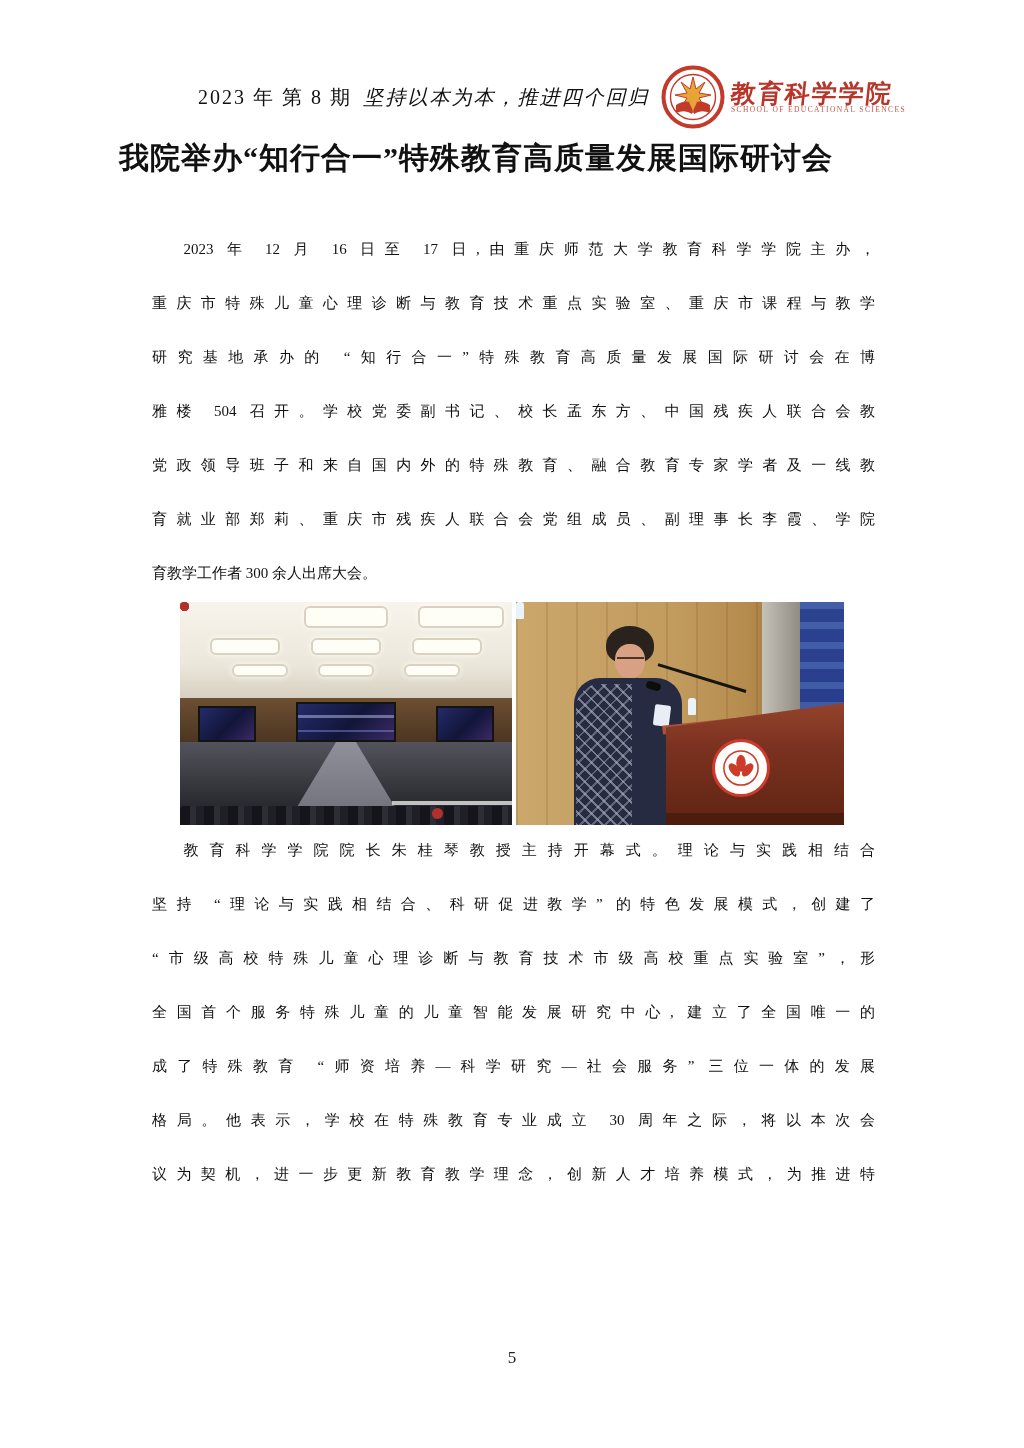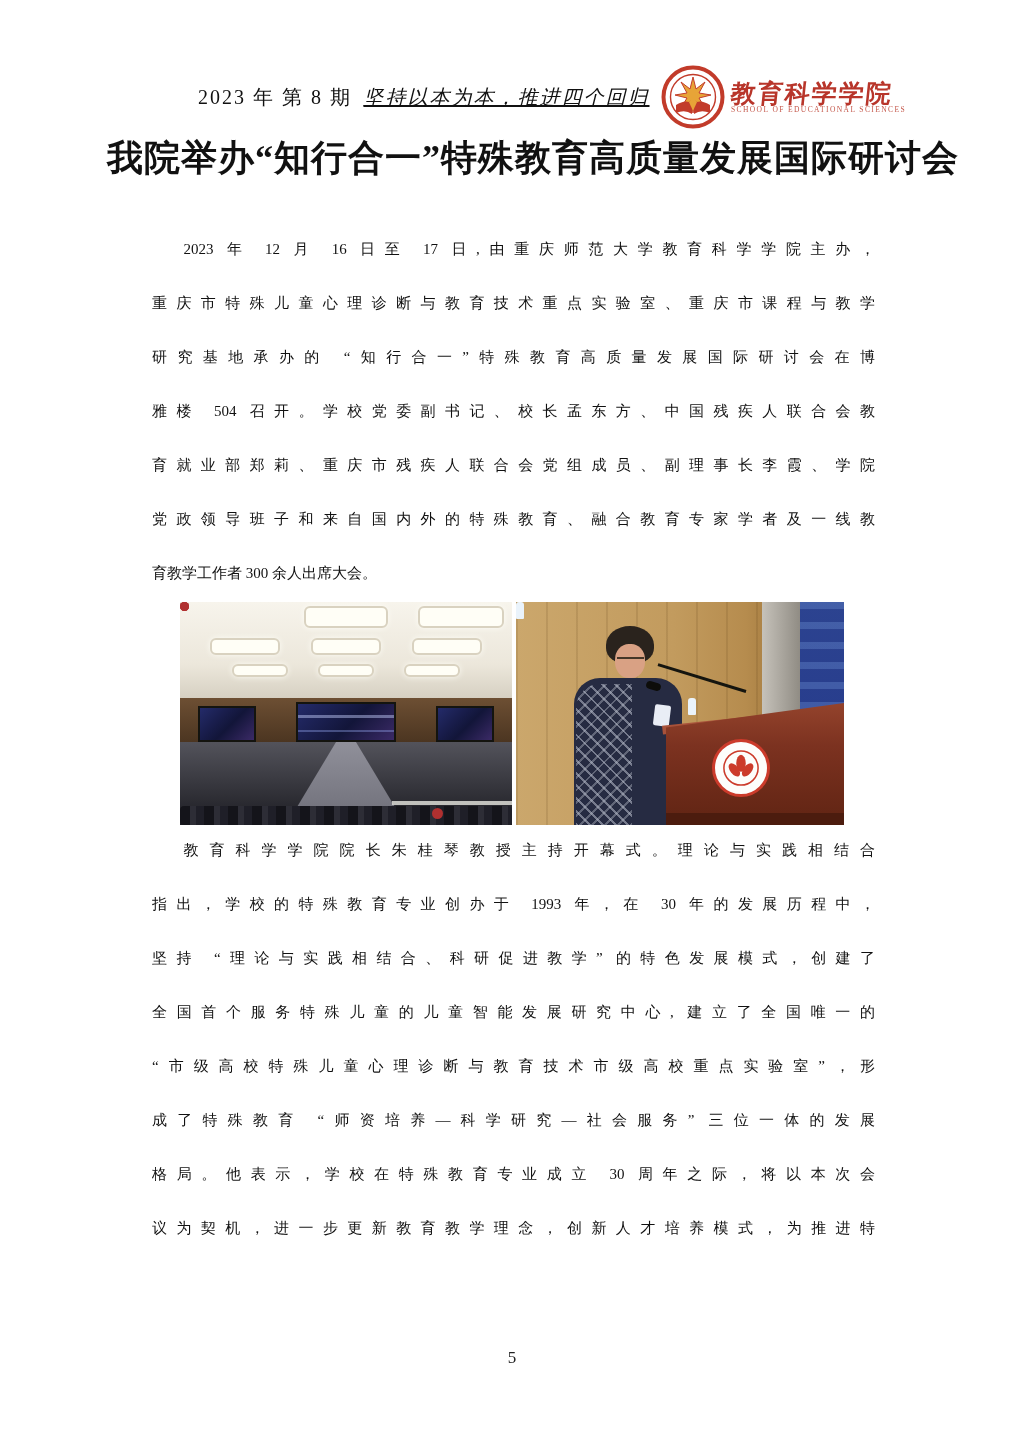--- a/index.html
+++ b/index.html
@@ -9,31 +9,31 @@
     position:relative; width:1024px; height:1448px; margin:0 auto;
     background:#ffffff; overflow:hidden;
   }
 
   
   .hdr {
     display:flex; align-items:center;
     padding:64px 118px 0 150px; height:130px;justify-content:flex-end;
   }
   .hdr-issue { font-size:20px; letter-spacing:2px; white-space:nowrap; padding-left:48px; }
-  .hdr-slogan { flex:1; text-align:center; font-size:20px; font-style:italic; letter-spacing:2px; white-space:nowrap;text-decoration:underline; }
+  .hdr-slogan { flex:1; text-align:center; font-size:20px; font-style:italic; letter-spacing:2px; white-space:nowrap; }
   .hdr-logo { display:flex; align-items:center; gap:6px; }
   .emblem { width:64px; height:64px; flex:0 0 auto; }
   .logo-text { display:flex; flex-direction:column; line-height:1; }
   .logo-cn { font-size:25px; font-weight:bold; color:#b8352a; letter-spacing:2px; transform:skewX(-6deg); white-space:nowrap; }
   .logo-en { font-size:7.5px; color:#c4574a; letter-spacing:1.4px; white-space:nowrap; }
 
   
   .title {
-    margin:6px 150px 0 107px; text-align:center;
-    font-size:36px; font-weight:bold; letter-spacing:1px; line-height:44px;
+    margin:6px 150px 0 78px; text-align:center;
+    font-size:30px; font-weight:bold; letter-spacing:1px; line-height:44px;
     white-space:nowrap;
   }
 
   
   .para { margin:0 149px 0 152px; font-size:15px; }
   .para .line {
     height:54px; line-height:54px;
     text-align:justify; text-align-last:justify;
     overflow:hidden; white-space:normal;
   }
@@ -162,22 +162,22 @@
     </div>
   </div>
 
   <h1 class="title">我院举办“知行合一”特殊教育高质量发展国际研讨会</h1>
 
   <div class="para para1">
       <div class="line first">2023 年 12 月 16 日至 17 日,由重庆师范大学教育科学学院主办，</div>
       <div class="line">重庆市特殊儿童心理诊断与教育技术重点实验室、重庆市课程与教学</div>
       <div class="line">研究基地承办的 “知行合一”特殊教育高质量发展国际研讨会在博</div>
       <div class="line">雅楼 504 召开。学校党委副书记、校长孟东方、中国残疾人联合会教</div>
+      <div class="line">党政领导班子和来自国内外的特殊教育、融合教育专家学者及一线教</div>
       <div class="line">育就业部郑莉、重庆市残疾人联合会党组成员、副理事长李霞、学院</div>
-      <div class="line">党政领导班子和来自国内外的特殊教育、融合教育专家学者及一线教</div>
       <div class="line last">育教学工作者 300 余人出席大会。</div>
     </div>
 
   <div class="photos">
     <div class="photo conf">
       <div class="ceiling"></div>
       <div class="lp"></div>
         <div class="lp"></div>
         <div class="lp"></div>
       <div class="lp"></div>
@@ -228,24 +228,23 @@
           <ellipse cx="27" cy="22" rx="4.4" ry="8" fill="#cc3b2b" transform="rotate(38 27 22)"></ellipse>
         </svg>
       </div>
       <div class="mic-arm"></div>
       <div class="mic-head"></div>
     </div>
   </div>
 
   <div class="para para2">
       <div class="line first">教育科学学院院长朱桂琴教授主持开幕式。理论与实践相结合</div>
-      <div class="line">指出，学校的特殊教育专业创办于 1993 年，在 30 年的发展历程中，</div>
       <div class="line">坚持 “理论与实践相结合、科研促进教学” 的特色发展模式，创建了</div>
+      <div class="line">“市级高校特殊儿童心理诊断与教育技术市级高校重点实验室”，形</div>
       <div class="line">全国首个服务特殊儿童的儿童智能发展研究中心, 建立了全国唯一的</div>
-      <div class="line">“市级高校特殊儿童心理诊断与教育技术市级高校重点实验室”，形</div>
       <div class="line">成了特殊教育 “师资培养—科学研究—社会服务” 三位一体的发展</div>
       <div class="line">格局。他表示，学校在特殊教育专业成立 30 周年之际，将以本次会</div>
       <div class="line">议为契机，进一步更新教育教学理念，创新人才培养模式，为推进特</div>
     </div>
 
   <div class="pagenum">5</div>
 
 </div>
 
 </body></html>

